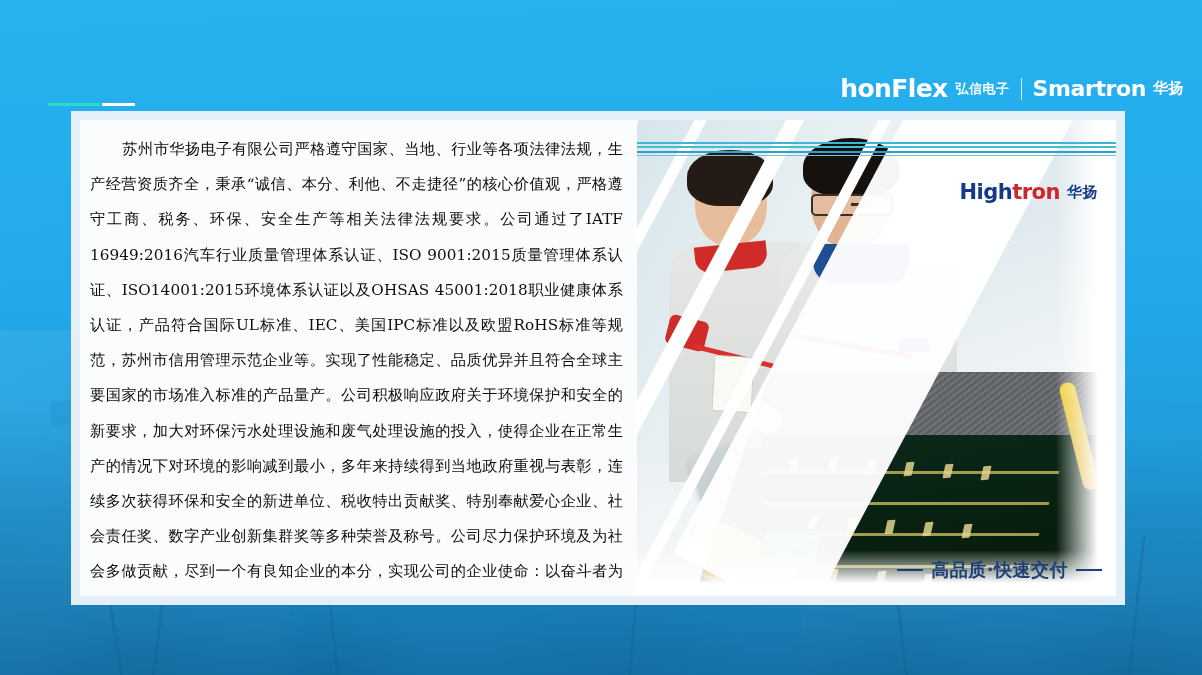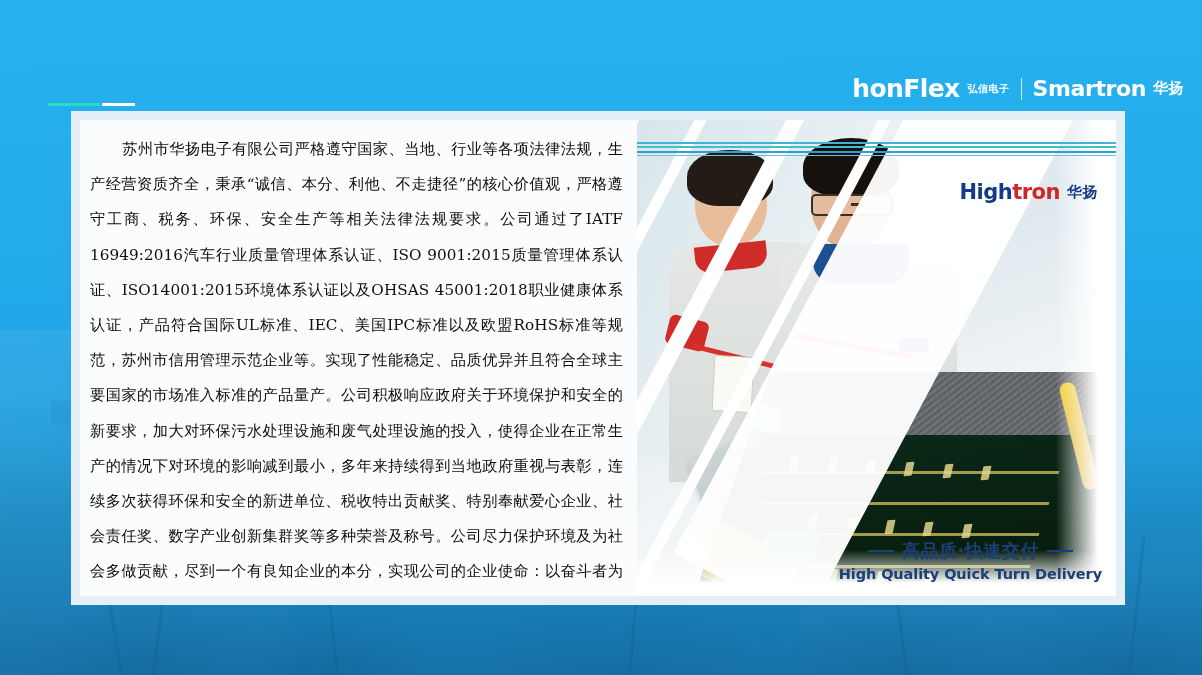--- a/index.html
+++ b/index.html
@@ -83,21 +83,21 @@
   }
   .brand-honflex {
     display: flex; align-items: center; gap: 8px;
   }
   .honflex-word {
     font-size: 25px; font-weight: 700; letter-spacing: -.6px;
     line-height: 1; color: #fff; white-space: nowrap;
     font-family: "DejaVu Sans", sans-serif;
   }
   .honflex-cn {
-    font-size: 10px; font-weight: 600; letter-spacing: .5px; color:#fff;
+    font-size: 13px; font-weight: 600; letter-spacing: .5px; color:#fff;
     font-family: "DejaVu Sans", sans-serif;
   }
   .brand-sep {
     width: 1px; height: 22px; background: rgba(255,255,255,.8);
   }
   .brand-smartron { display:flex; align-items:center; gap:7px; }
   .smartron-word {
     font-size: 22px; font-weight: 700; letter-spacing: -.4px;
     color: #fff; line-height: 1; white-space: nowrap;
     font-family: "DejaVu Sans", sans-serif;
@@ -491,21 +491,20 @@
             <span class="sm-word"><span>High</span><em>tron</em></span>
             <span class="sm-cn">华扬</span>
           </div>
 
           <div class="tagline">
             <div class="cn">
               <span class="dash"></span>
               <span>高品质·快速交付</span>
               <span class="dash"></span>
             </div>
-            <div class="en">High Quality Quick Turn Delivery</div>
           </div>
 
         </div>
       </div>
 
     </div>
   </div>
 
 </div>
 

